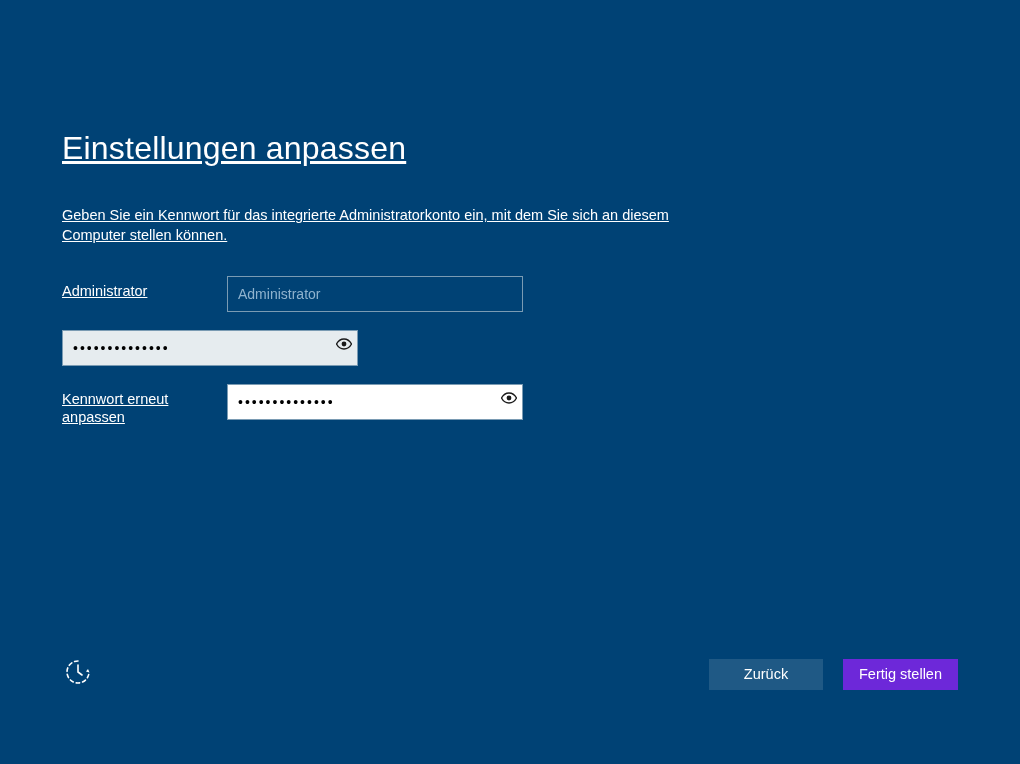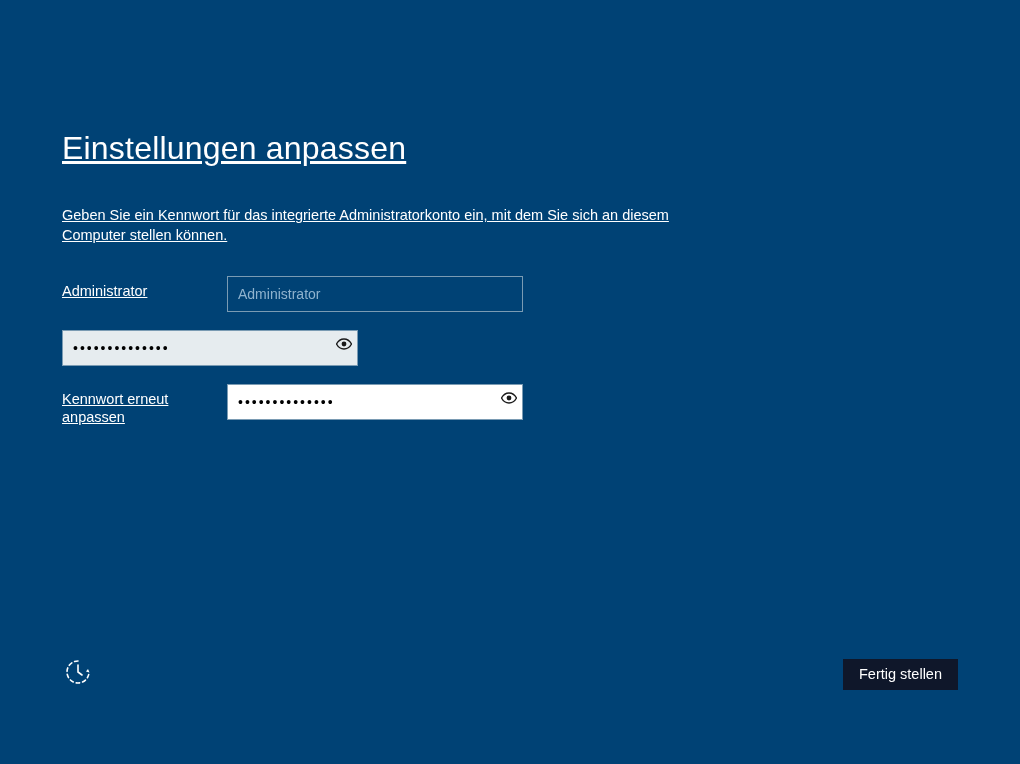--- a/index.html
+++ b/index.html
@@ -120,21 +120,21 @@
       font-size: 14.5px;
       font-family: inherit;
       color: #ffffff;
       cursor: pointer;
       padding: 0 16px;
     }
     .btn-secondary {
       background: rgba(255,255,255,0.12);
     }
     .btn-primary {
-      background: #0f172a;
+      background: #6d28d9;
     }
   </style>
 </head>
 <body>
 
 <div class="container">
   <h1 class="page-title">Einstellungen anpassen</h1>
   <p class="description">Geben Sie ein Kennwort für das integrierte Administratorkonto ein, mit dem Sie sich an diesem Computer stellen können.</p>
 
   <div class="form-row">
@@ -178,15 +178,16 @@
   <div class="ease-btn">
     <span>
       <svg viewBox="0 0 28 28">
         <path d="M 14 3 A 11 11 0 1 0 25 14" fill="none" stroke="#ffffff" stroke-width="1.6" stroke-dasharray="3.5,3" stroke-linecap="round"></path>
         <path d="M 14 7 L 14 14 L 18 17" fill="none" stroke="#ffffff" stroke-width="1.6" stroke-linecap="round"></path>
         <path d="M 24 11 L 25.5 14.5 L 22 13.5 Z" fill="#ffffff"></path>
       </svg>
     </span>
   </div>
   <div class="nav-buttons">
+    <button class="btn btn-secondary">Zurück</button>
     <button class="btn btn-primary">Fertig stellen</button>
   </div>
 </div>
 
 </body></html>

